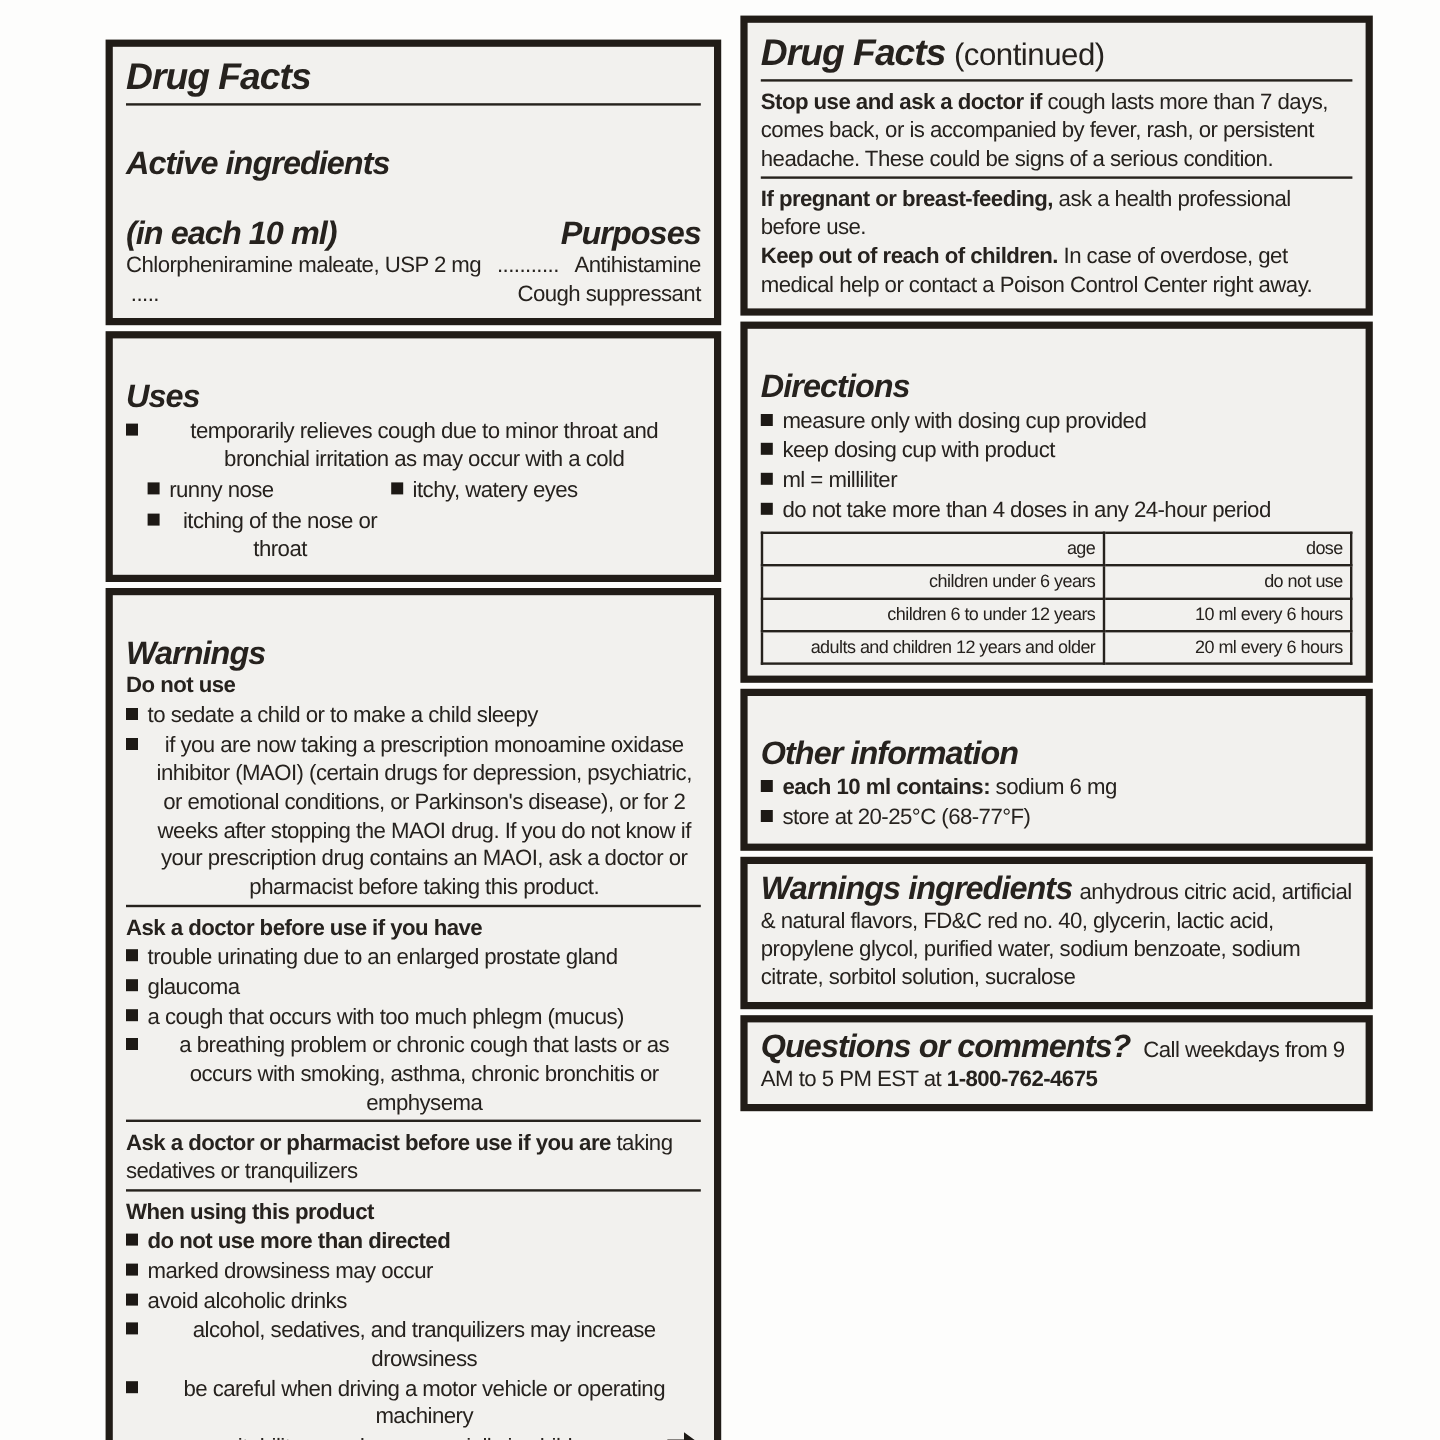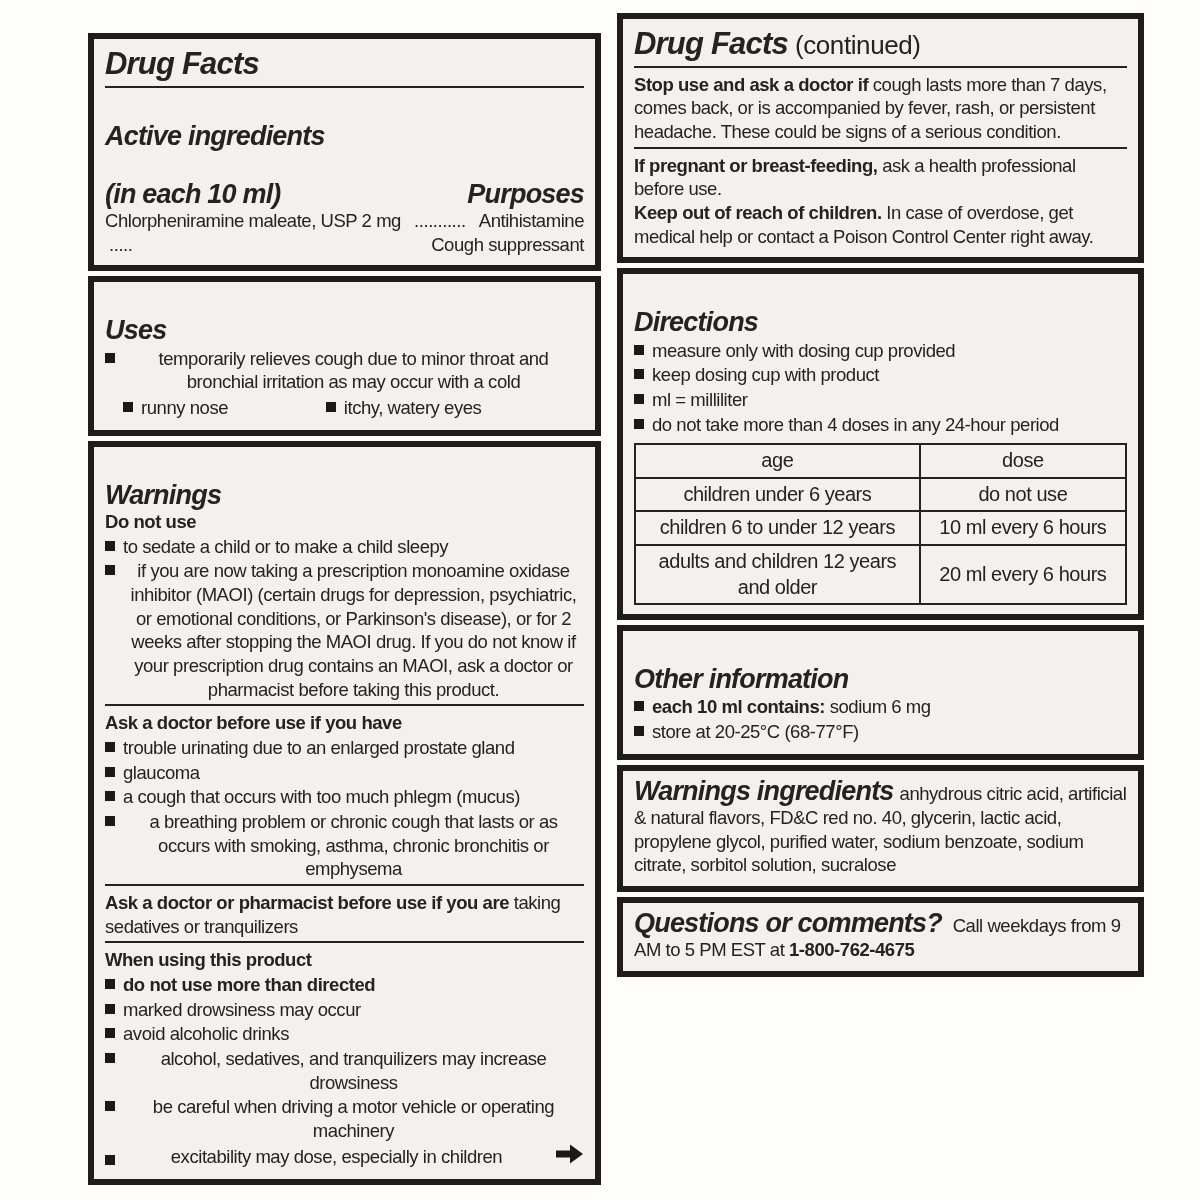--- a/index.html
+++ b/index.html
@@ -33,22 +33,22 @@
   .sq{flex:0 0 auto;width:10px;height:10px;background:#1d1915;margin:6px 8px 0 0;}
   .ai-head{display:flex;justify-content:space-between;align-items:flex-end;margin-top:2px;}
   .ai-row{display:flex;justify-content:space-between;white-space:nowrap;text-align:right;}
   .ai-dots{overflow:hidden;padding:0 4px;}
   .uses-grid{display:grid;grid-template-columns:44% 56%;padding-left:18px;}
   .last-bullet{display:flex;align-items:center;}
   .last-bullet .grow{flex:1 1 auto;}
   .arrow-icon{flex:0 0 auto;margin-left:6px;}
   table.dose{width:100%;border-collapse:collapse;margin-top:7px;background:#f2f1ee;}
   table.dose td{
-    border:2.5px solid #26221d;text-align:center;padding:3px 6px;
-    font-size:20px;letter-spacing:-0.45px;margin-top:12px;
+    border:2.5px solid #26221d;text-align:right;padding:3px 6px;
+    font-size:15px;letter-spacing:-0.45px;margin-top:12px;
   }
   td.age-col{width:58%;}
   .inline-heading{margin-right:6px;}
   .qbox{line-height:1.3;}
 </style>
 </head>
 <body>
 
 <div class="page">
 
@@ -83,20 +83,24 @@
       </div>
       <div class="uses-grid">
         <div class="bullet">
           <span class="sq"></span>
           <span>runny nose</span>
         </div>
         <div class="bullet">
           <span class="sq"></span>
           <span>itchy, watery eyes</span>
         </div>
+        <div class="bullet">
+          <span class="sq"></span>
+          <span>itching of the nose or throat</span>
+        </div>
       </div>
     </div>
 
     <div class="box">
       <div class="h2">Warnings</div>
       <div class="subhead">Do not use</div>
       <div class="bullet">
         <span class="sq"></span>
         <span>to sedate a child or to make a child sleepy</span>
       </div>

